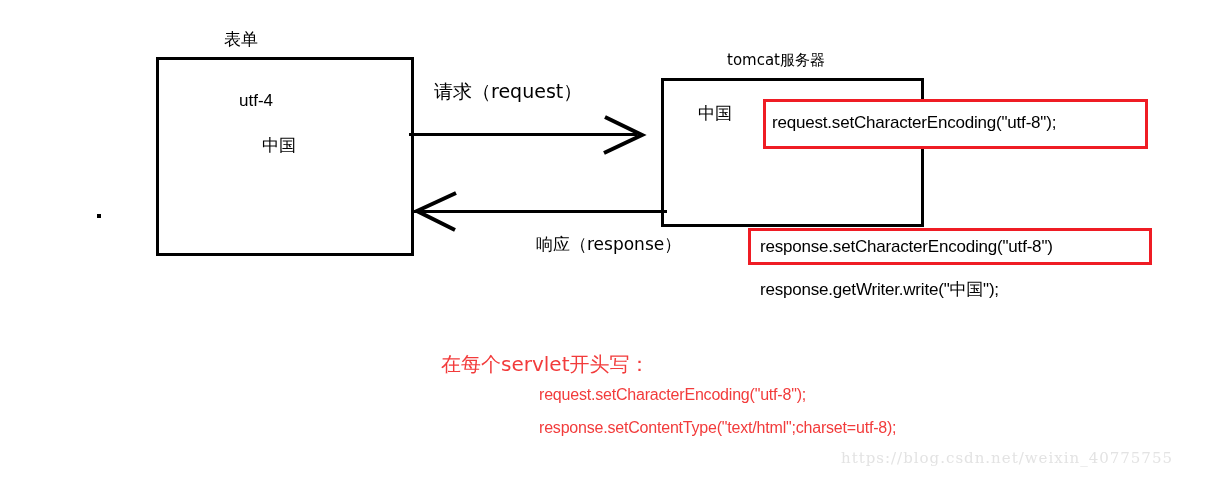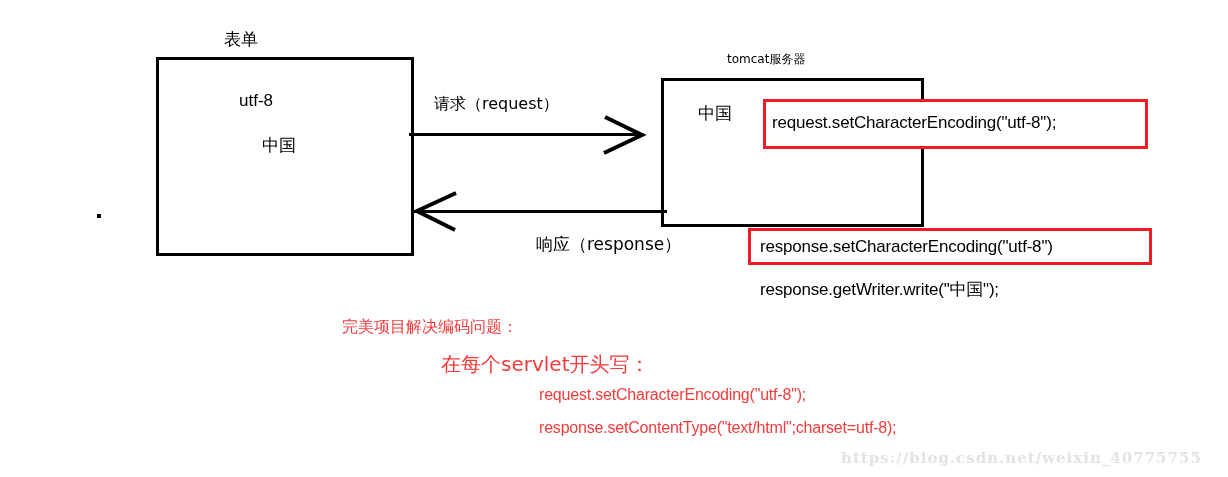--- a/index.html
+++ b/index.html
@@ -56,67 +56,65 @@
   .arrowhead {
     position: absolute;
     overflow: visible;
   }
   .watermark {
     position: absolute;
     color: #e3e3e3;
     font-family: "DejaVu Serif", "Liberation Serif", serif;
     letter-spacing: 1px;
     white-space: nowrap;
-    font-weight: bold;
   }
 </style>
 </head>
 <body>
 
 <div id="canvas">
 
   <div class="label cn blk" style="left:224px; top:31px; font-size:17px;">表单</div>
 
   <div class="box black-box" style="left:156px; top:57px; width:258px; height:199px;"></div>
 
-  <div class="label blk" style="left:239px; top:92px; font-size:17px;">utf-8</div>
+  <div class="label blk" style="left:239px; top:92px; font-size:17px;">utf-4</div>
   <div class="label cn blk" style="left:262px; top:137px; font-size:17px;">中国</div>
 
   <div class="dot" style="left:97px; top:214px;"></div>
 
-  <div class="label cn blk" style="left:434px; top:96px; font-size:16px;">请求（request）</div>
+  <div class="label cn blk" style="left:434px; top:82px; font-size:19px;">请求（request）</div>
 
   <div class="hline" style="left:409px; top:133px; width:228px;"></div>
 
   <svg class="arrowhead" style="left:600px; top:112px;" width="50" height="46" viewBox="0 0 50 46">
     <polyline points="5,5 42,23 4,41" fill="none" stroke="#000000" stroke-width="4"></polyline>
   </svg>
 
   <div class="hline" style="left:413px; top:210px; width:254px;"></div>
 
   <svg class="arrowhead" style="left:411px; top:190px;" width="50" height="46" viewBox="0 0 50 46">
     <polyline points="45,3 6,21 44,40" fill="none" stroke="#000000" stroke-width="4"></polyline>
   </svg>
 
   <div class="label cn blk" style="left:497px; top:236px; font-size:17px;margin-left:39px;">响应（response）</div>
 
-  <div class="label cn blk" style="left:727px; top:53px; font-size:12px;">tomcat服务器</div>
+  <div class="label cn blk" style="left:727px; top:53px; font-size:15px;">tomcat服务器</div>
 
   <div class="box black-box" style="left:661px; top:78px; width:263px; height:149px;"></div>
 
   <div class="label cn blk" style="left:698px; top:105px; font-size:17px;">中国</div>
 
   <div class="box red-box" style="left:763px; top:99px; width:385px; height:50px;"></div>
   <div class="label blk code" style="left:772px; top:114px; font-size:17px;">request.setCharacterEncoding("utf-8");</div>
 
   <div class="box red-box" style="left:748px; top:228px; width:404px; height:37px;"></div>
   <div class="label blk code" style="left:760px; top:238px; font-size:17px;">response.setCharacterEncoding("utf-8")</div>
 
   <div class="label blk code" style="left:760px; top:281px; font-size:17px;">response.getWriter.write("中国");</div>
 
-  <div class="label cn red" style="left:342px; top:319px; font-size:16px;">完美项目解决编码问题：</div>
   <div class="label cn red" style="left:441px; top:354px; font-size:20px;">在每个servlet开头写：</div>
   <div class="label red code" style="left:539px; top:387px; font-size:16px;">request.setCharacterEncoding("utf-8");</div>
   <div class="label red code" style="left:539px; top:420px; font-size:16px;">response.setContentType("text/html";charset=utf-8);</div>
 
   <div class="watermark" style="left:841px; top:449px; font-size:15px;">https://blog.csdn.net/weixin_40775755</div>
 
 </div>
 
 </body></html>

